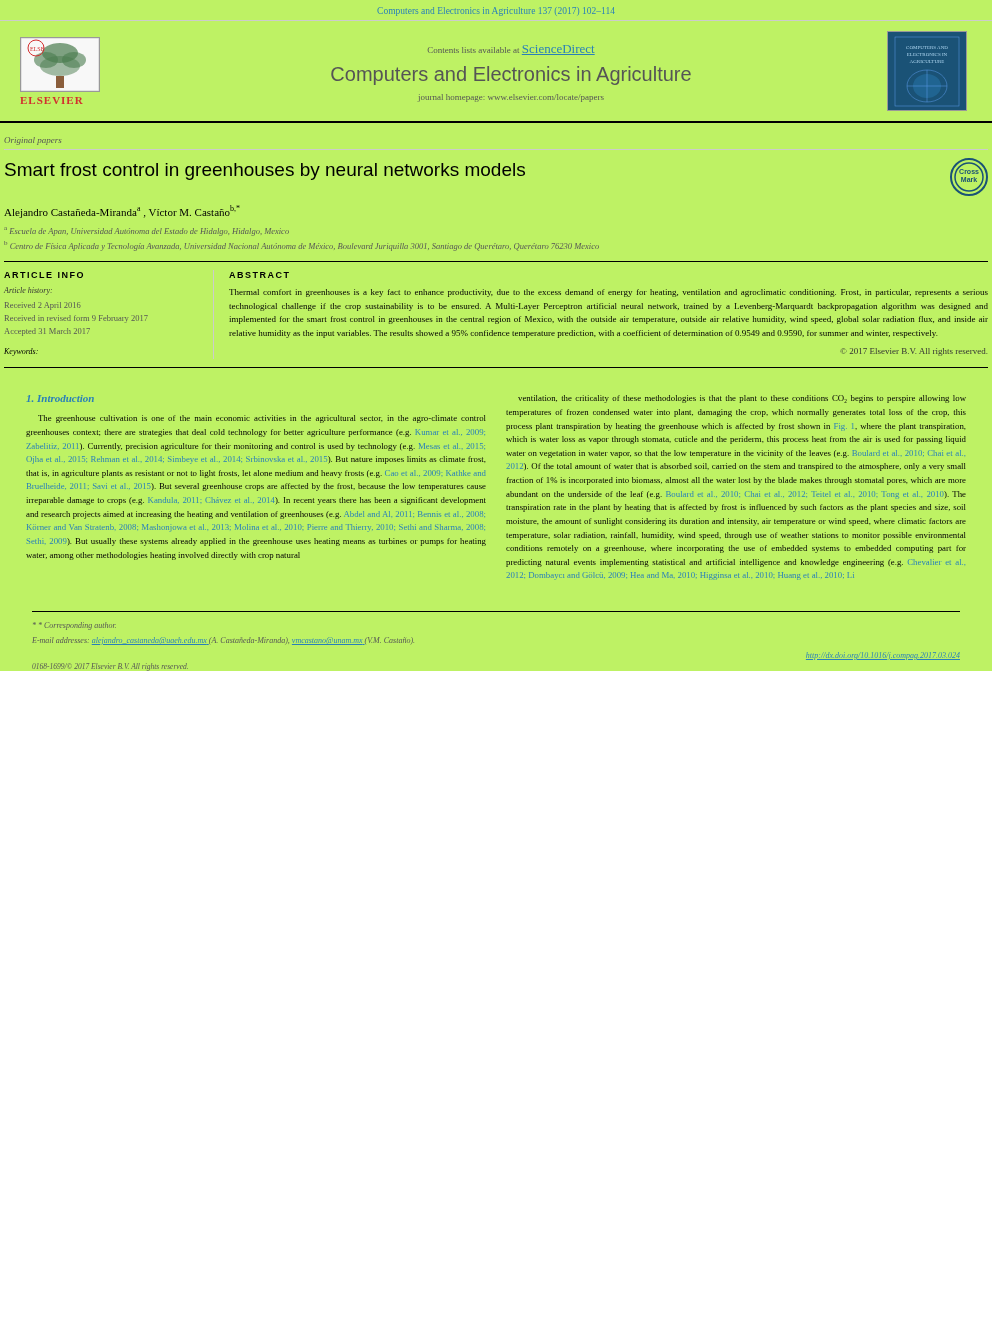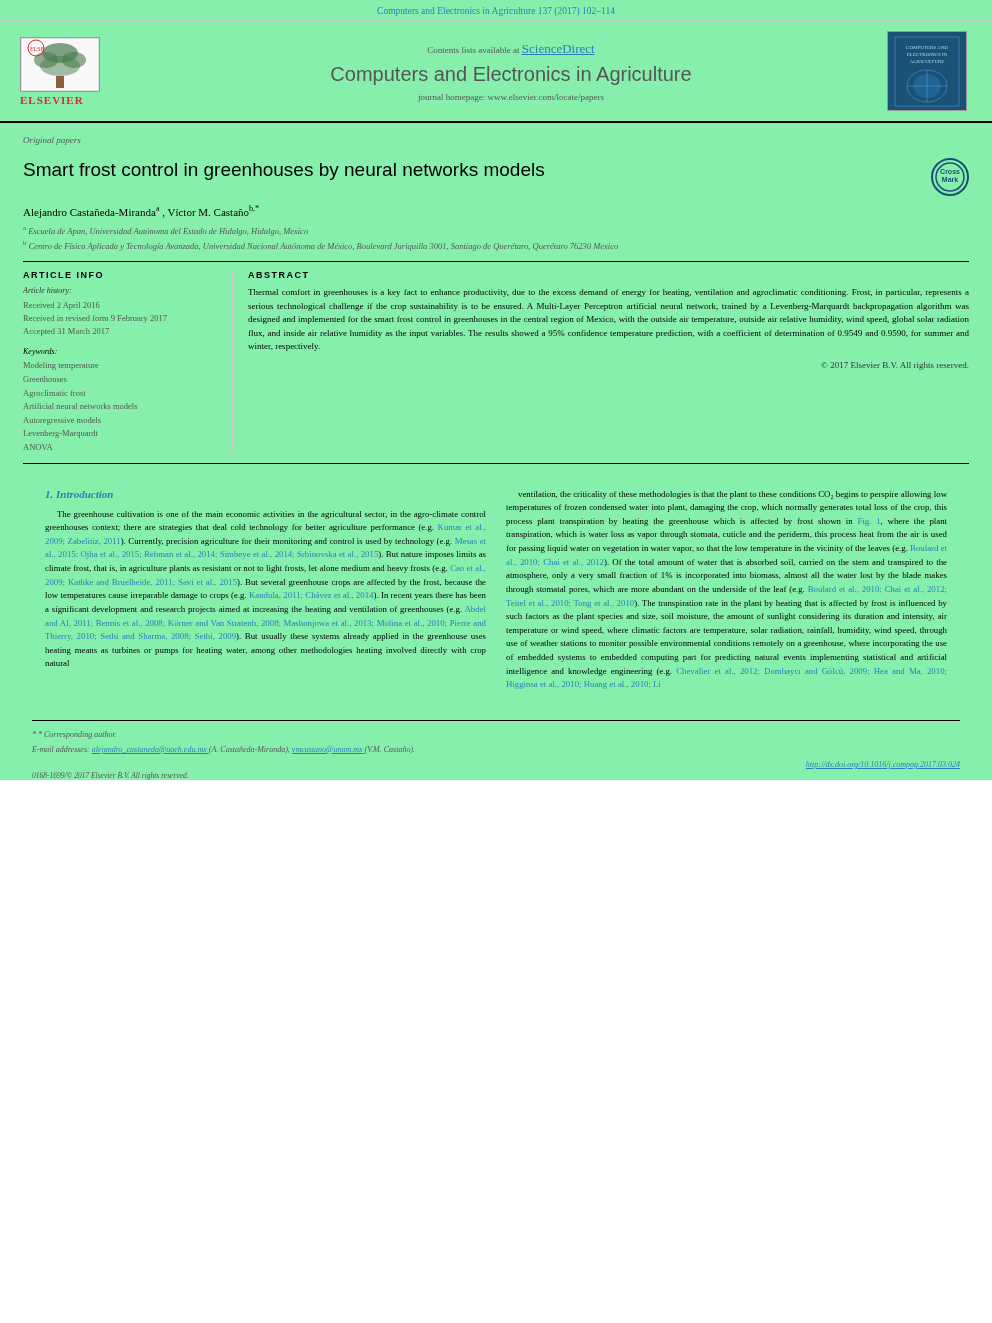--- a/index.html
+++ b/index.html
@@ -7,21 +7,21 @@
       background: #fff;
       font-family: 'Times New Roman', Times, serif;
       font-size: 10px;
       color: #000;
       width: 992px;
       min-height: 1323px;
     }
 
     .page-wrapper {
       width: 992px;
-      background: #86efac;
+      background: #bef264;
       padding: 0;
     }
 
     
     .top-bar {
       text-align: center;
       padding: 6px 0 4px;
       font-size: 9.5px;
       color: #2980b9;
       border-bottom: none;
@@ -97,21 +97,21 @@
       display: flex;
       align-items: center;
       justify-content: center;
       color: #fff;
       font-size: 7px;
       text-align: center;
     }
 
     
     .article-section {
-      padding: 12px 23px 0;
+      padding: 12px 4px 0;
     }
 
     .original-papers-label {
       font-size: 9px;
       font-style: italic;
       color: #555;
       margin-bottom: 4px;
       border-bottom: 1px solid #ccc;
       padding-bottom: 4px;
     }
@@ -382,29 +382,20 @@
       <div class="article-info-col">
         <div class="section-label">ARTICLE INFO</div>
         <div class="info-subsection-label">Article history:</div>
         <div class="info-dates">
           <div>Received 2 April 2016</div>
           <div>Received in revised form 9 February 2017</div>
           <div>Accepted 31 March 2017</div>
         </div>
 
         <div class="keywords-label">Keywords:</div>
-        <div class="keywords-list">
-          <div>Modeling temperature</div>
-          <div>Greenhouses</div>
-          <div>Agroclimatic frost</div>
-          <div>Artificial neural networks models</div>
-          <div>Autoregressive models</div>
-          <div>Levenberg-Marquardt</div>
-          <div>ANOVA</div>
-        </div>
       </div>
 
       <div class="abstract-col">
         <div class="section-label">ABSTRACT</div>
         <div class="abstract-text">Thermal comfort in greenhouses is a key fact to enhance productivity, due to the excess demand of energy for heating, ventilation and agroclimatic conditioning. Frost, in particular, represents a serious technological challenge if the crop sustainability is to be ensured. A Multi-Layer Perceptron artificial neural network, trained by a Levenberg-Marquardt backpropagation algorithm was designed and implemented for the smart frost control in greenhouses in the central region of Mexico, with the outside air temperature, outside air relative humidity, wind speed, global solar radiation flux, and inside air relative humidity as the input variables. The results showed a 95% confidence temperature prediction, with a coefficient of determination of 0.9549 and 0.9590, for summer and winter, respectively.</div>
         <div class="abstract-copyright">© 2017 Elsevier B.V. All rights reserved.</div>
       </div>
     </div>
 
     <div style="height:12px;"></div>

